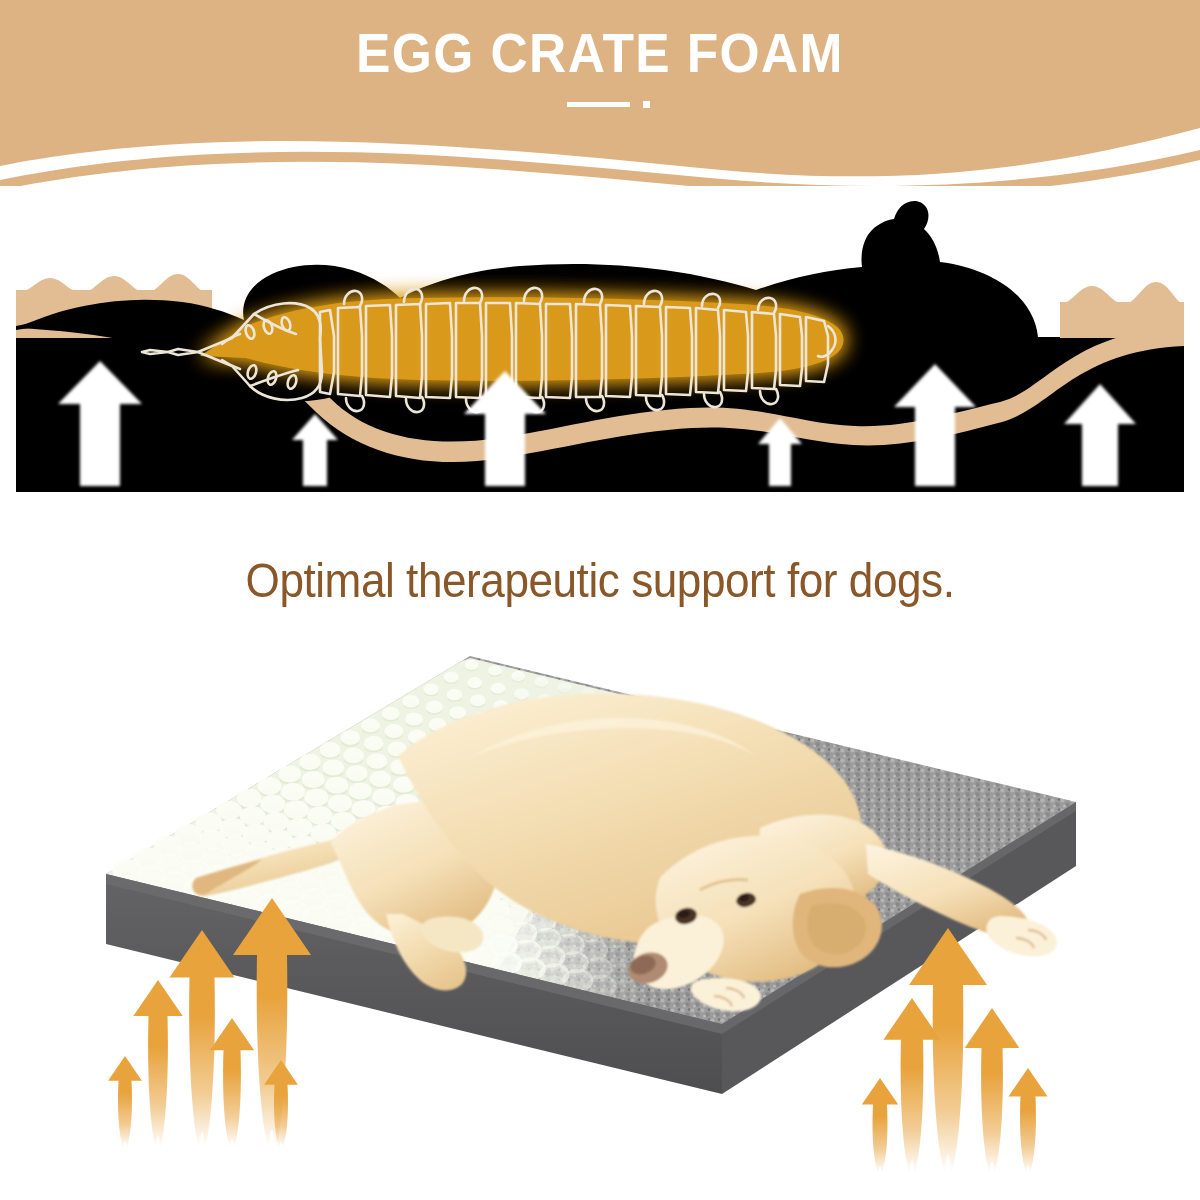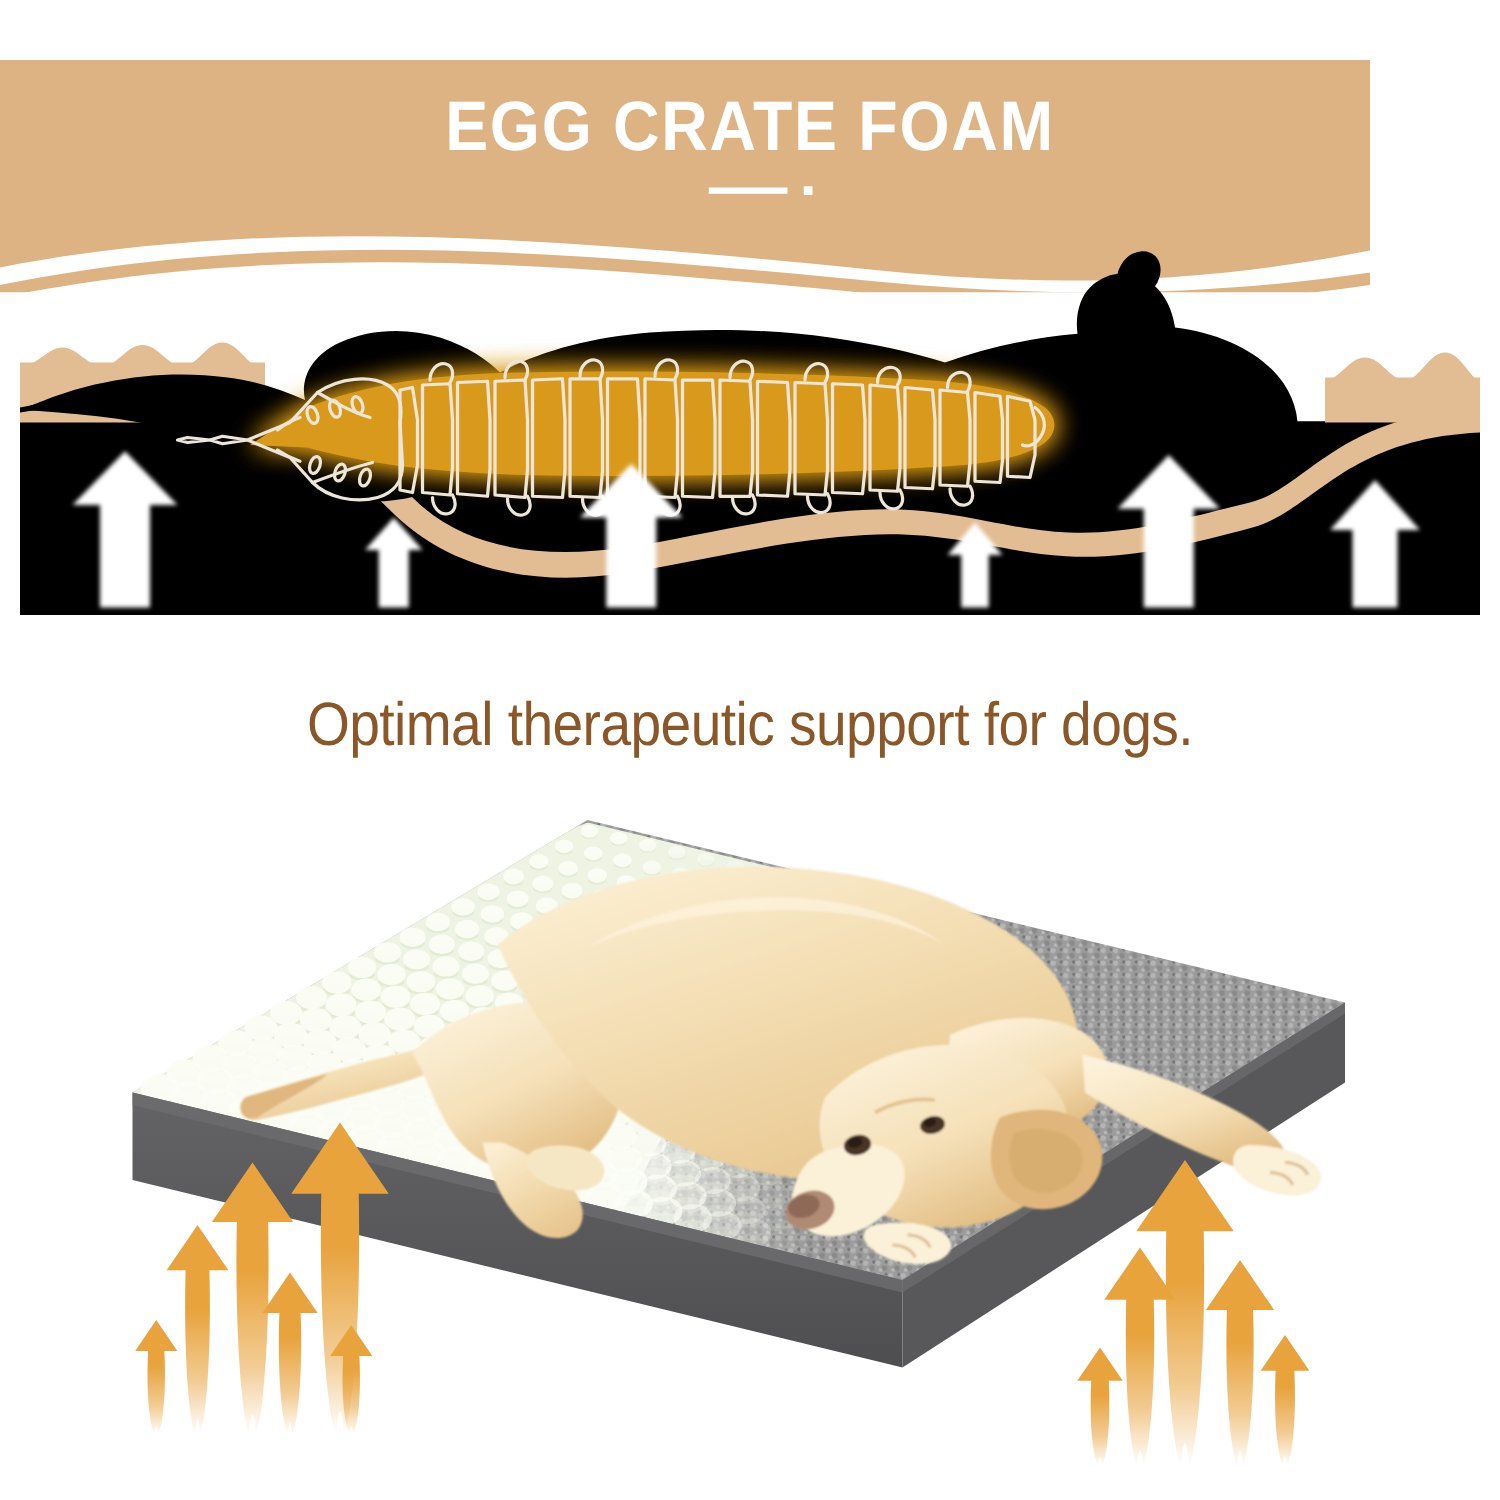--- a/index.html
+++ b/index.html
@@ -4,21 +4,21 @@
 <style>
   html,body{margin:0;padding:0;background:#fff;}
   body{
     width:1200px;height:1200px;overflow:hidden;position:relative;
     font-family:"Liberation Sans",sans-serif;
     -webkit-font-smoothing:antialiased;
   }
   .page{position:relative;width:1200px;height:1200px;background:#ffffff;}
 
   
-  .header{position:absolute;left:0;top:0;width:1096px;height:186px;overflow:hidden;margin-top:48px;}
+  .header{position:absolute;left:0;top:0;width:1200px;height:186px;overflow:hidden;}
   .header-bg{position:absolute;left:0;top:0;width:1200px;height:186px;}
   .header-title{
     position:absolute;left:0;top:22px;width:1200px;text-align:center;
     color:#ffffff;font-size:56px;line-height:62px;font-weight:bold;
     letter-spacing:1.5px;font-stretch:condensed;
     transform:scaleX(.92);transform-origin:600px 0;
     font-family:"Liberation Sans Narrow","Liberation Sans",sans-serif;
   }
   .header-divider{position:absolute;left:0;top:100px;width:1200px;height:12px;}
   .divider-dash{

